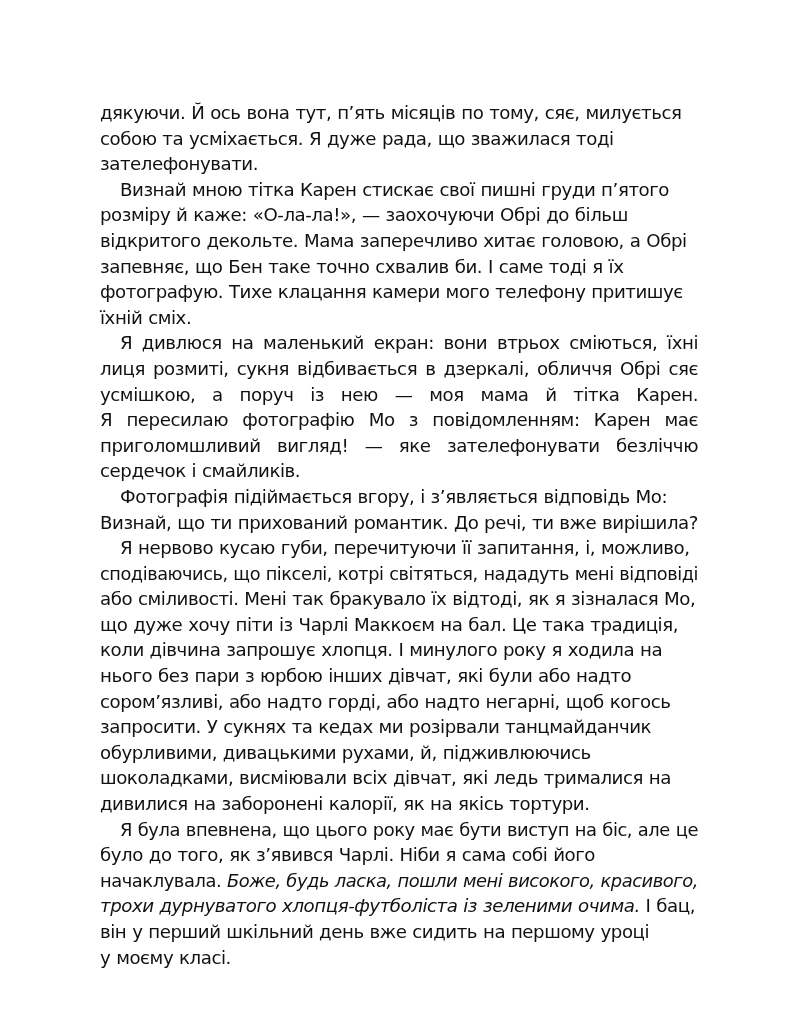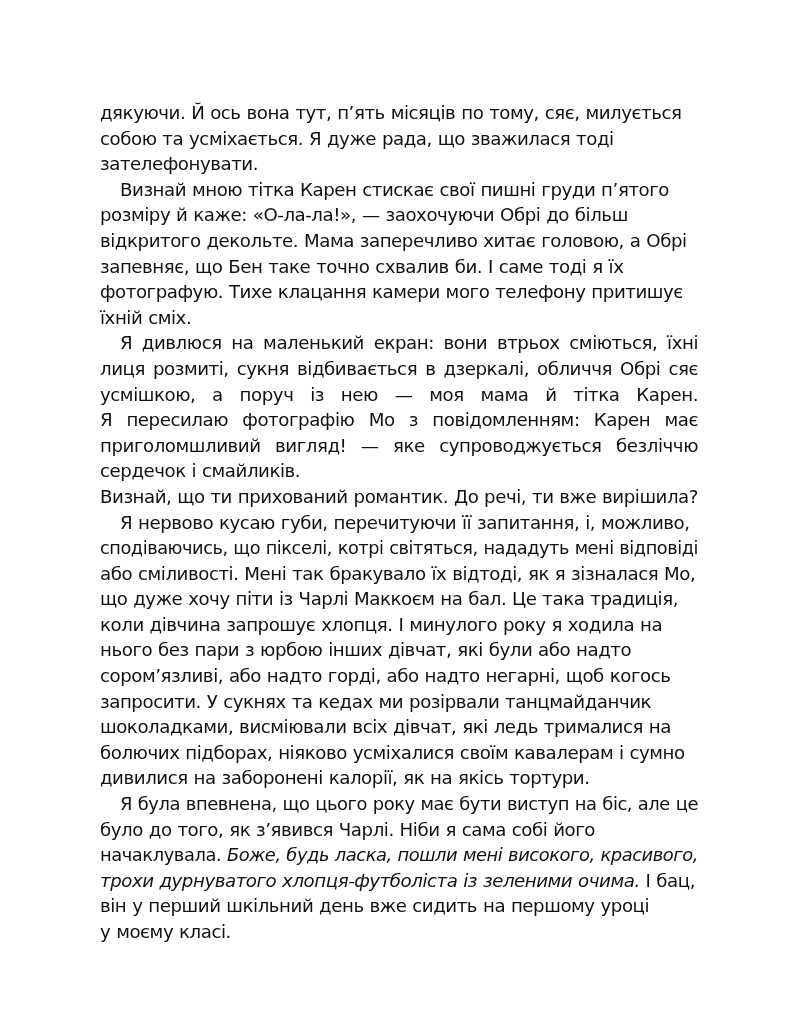--- a/index.html
+++ b/index.html
@@ -54,37 +54,38 @@
         <div class="line"><span style="display: inline-block; transform-origin: left center;">відкритого декольте. Мама заперечливо хитає головою, а Обрі</span></div>
         <div class="line"><span style="display: inline-block; transform-origin: left center;">запевняє, що Бен таке точно схвалив би. І саме тоді я їх</span></div>
         <div class="line"><span style="display: inline-block; transform-origin: left center;">фотографую. Тихе клацання камери мого телефону притишує</span></div>
         <div class="line"><span style="display: inline-block; transform-origin: left center;">їхній сміх.</span></div>
       </div>
       <div>
         <div class="line indent justify">Я дивлюся на маленький екран: вони втрьох сміються, їхні</div>
         <div class="line justify">лиця розмиті, сукня відбивається в дзеркалі, обличчя Обрі сяє</div>
         <div class="line justify">усмішкою, а поруч із нею — моя мама й тітка Карен.</div>
         <div class="line justify">Я пересилаю фотографію Мо з повідомленням: Карен має</div>
-        <div class="line justify">приголомшливий вигляд! — яке супроводжується безліччю</div>
+        <div class="line justify">приголомшливий вигляд! — яке зателефонувати безліччю</div>
         <div class="line"><span style="display: inline-block; transform-origin: left center;">сердечок і смайликів.</span></div>
       </div>
       <div>
+        <div class="line indent"><span style="display: inline-block; transform-origin: left center;">Фотографія підіймається вгору, і з’являється відповідь Мо:</span></div>
         <div class="line"><span style="display: inline-block; transform-origin: left center; transform: scaleX(0.999399);">Визнай, що ти прихований романтик. До речі, ти вже вирішила?</span></div>
       </div>
       <div>
         <div class="line indent"><span style="display: inline-block; transform-origin: left center;">Я нервово кусаю губи, перечитуючи її запитання, і, можливо,</span></div>
         <div class="line"><span style="display: inline-block; transform-origin: left center; transform: scaleX(0.974462);">сподіваючись, що пікселі, котрі світяться, нададуть мені відповіді</span></div>
         <div class="line"><span style="display: inline-block; transform-origin: left center;">або сміливості. Мені так бракувало їх відтоді, як я зізналася Мо,</span></div>
         <div class="line"><span style="display: inline-block; transform-origin: left center;">що дуже хочу піти із Чарлі Маккоєм на бал. Це така традиція,</span></div>
         <div class="line"><span style="display: inline-block; transform-origin: left center;">коли дівчина запрошує хлопця. І минулого року я ходила на</span></div>
         <div class="line"><span style="display: inline-block; transform-origin: left center;">нього без пари з юрбою інших дівчат, які були або надто</span></div>
         <div class="line"><span style="display: inline-block; transform-origin: left center;">сором’язливі, або надто горді, або надто негарні, щоб когось</span></div>
         <div class="line"><span style="display: inline-block; transform-origin: left center;">запросити. У сукнях та кедах ми розірвали танцмайданчик</span></div>
+        <div class="line"><span style="display: inline-block; transform-origin: left center;">обурливими, дивацькими рухами, й, підживлюючись</span></div>
         <div class="line"><span style="display: inline-block; transform-origin: left center;">шоколадками, висміювали всіх дівчат, які ледь трималися на</span></div>
-        <div class="line"><span style="display: inline-block; transform-origin: left center;">болючих підборах, ніяково усміхалися своїм кавалерам і сумно</span></div>
         <div class="line"><span style="display: inline-block; transform-origin: left center;">дивилися на заборонені калорії, як на якісь тортури.</span></div>
       </div>
       <div>
         <div class="line indent"><span style="display: inline-block; transform-origin: left center; transform: scaleX(0.98472);">Я була впевнена, що цього року має бути виступ на біс, але це</span></div>
         <div class="line"><span style="display: inline-block; transform-origin: left center;">було до того, як з’явився Чарлі. Ніби я сама собі його</span></div>
         <div class="line"><span style="display: inline-block; transform-origin: left center; transform: scaleX(0.982391);"><span>начаклувала. </span><span class="it">Боже, будь ласка, пошли мені високого, красивого,</span></span></div>
         <div class="line"><span style="display: inline-block; transform-origin: left center;"><span class="it">трохи дурнуватого хлопця-футболіста із зеленими очима.</span><span> І бац,</span></span></div>
         <div class="line"><span style="display: inline-block; transform-origin: left center;">він у перший шкільний день вже сидить на першому уроці</span></div>
         <div class="line"><span style="display: inline-block; transform-origin: left center;">у моєму класі.</span></div>
       </div>

